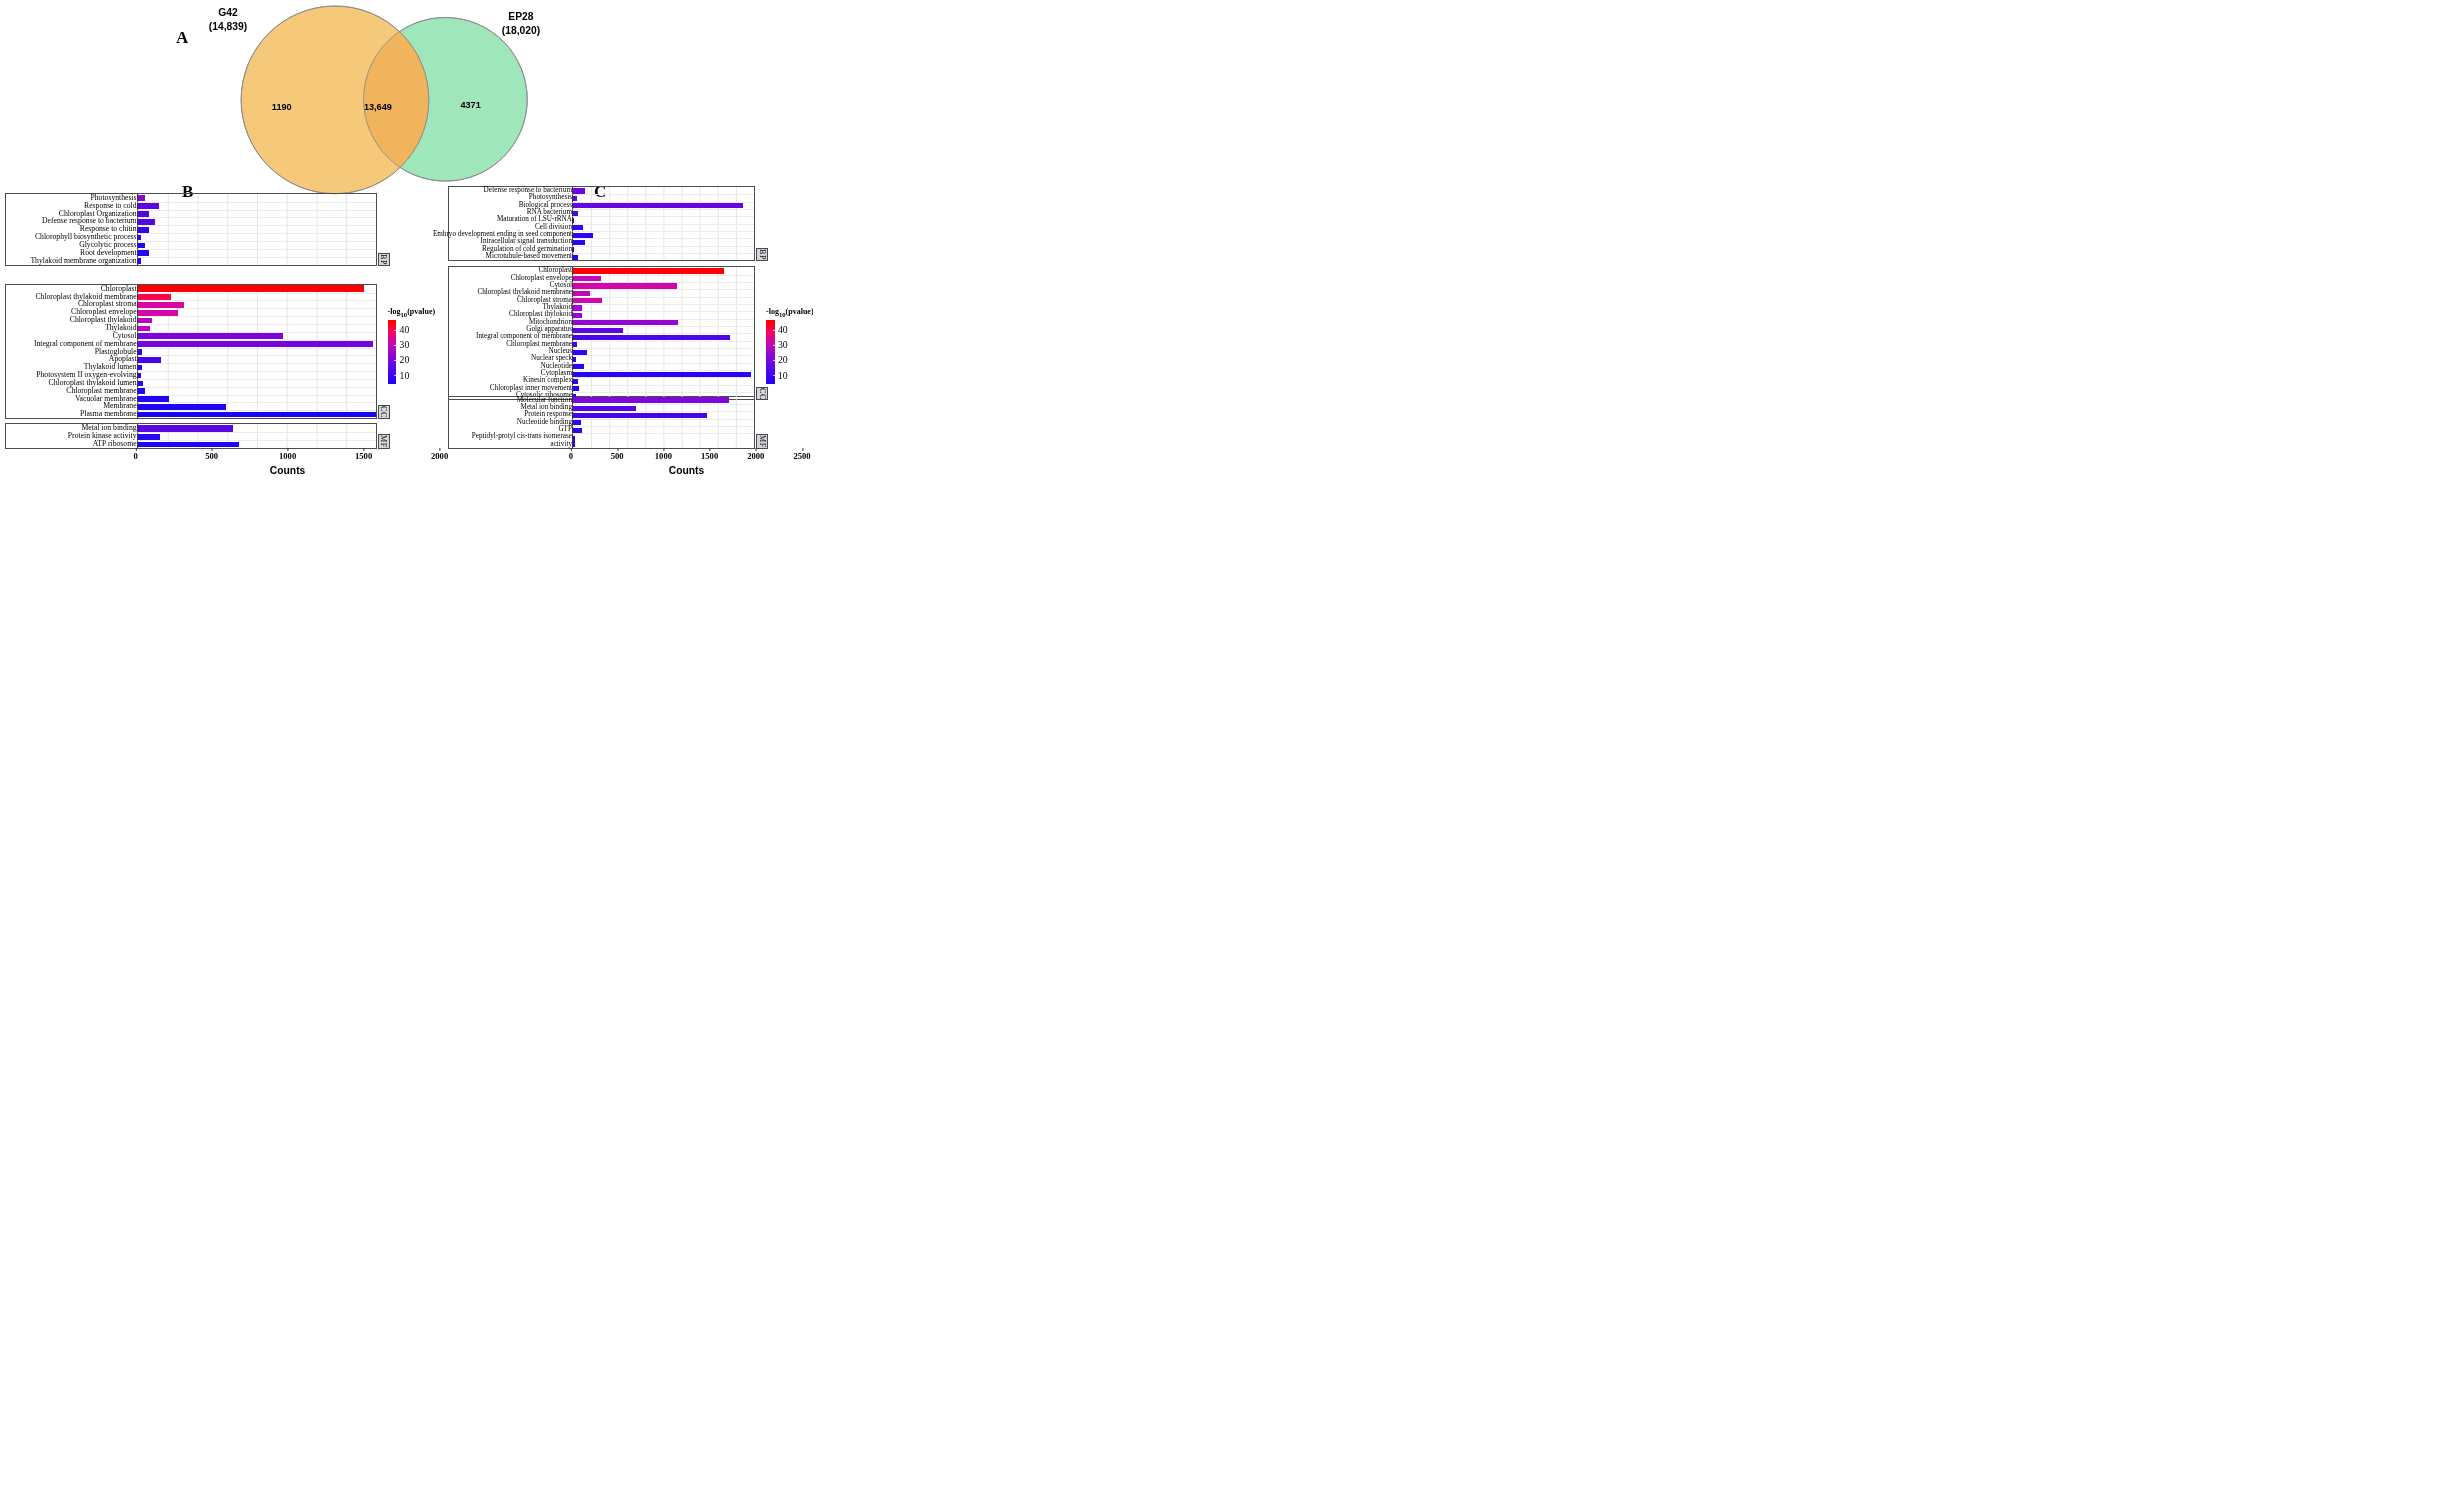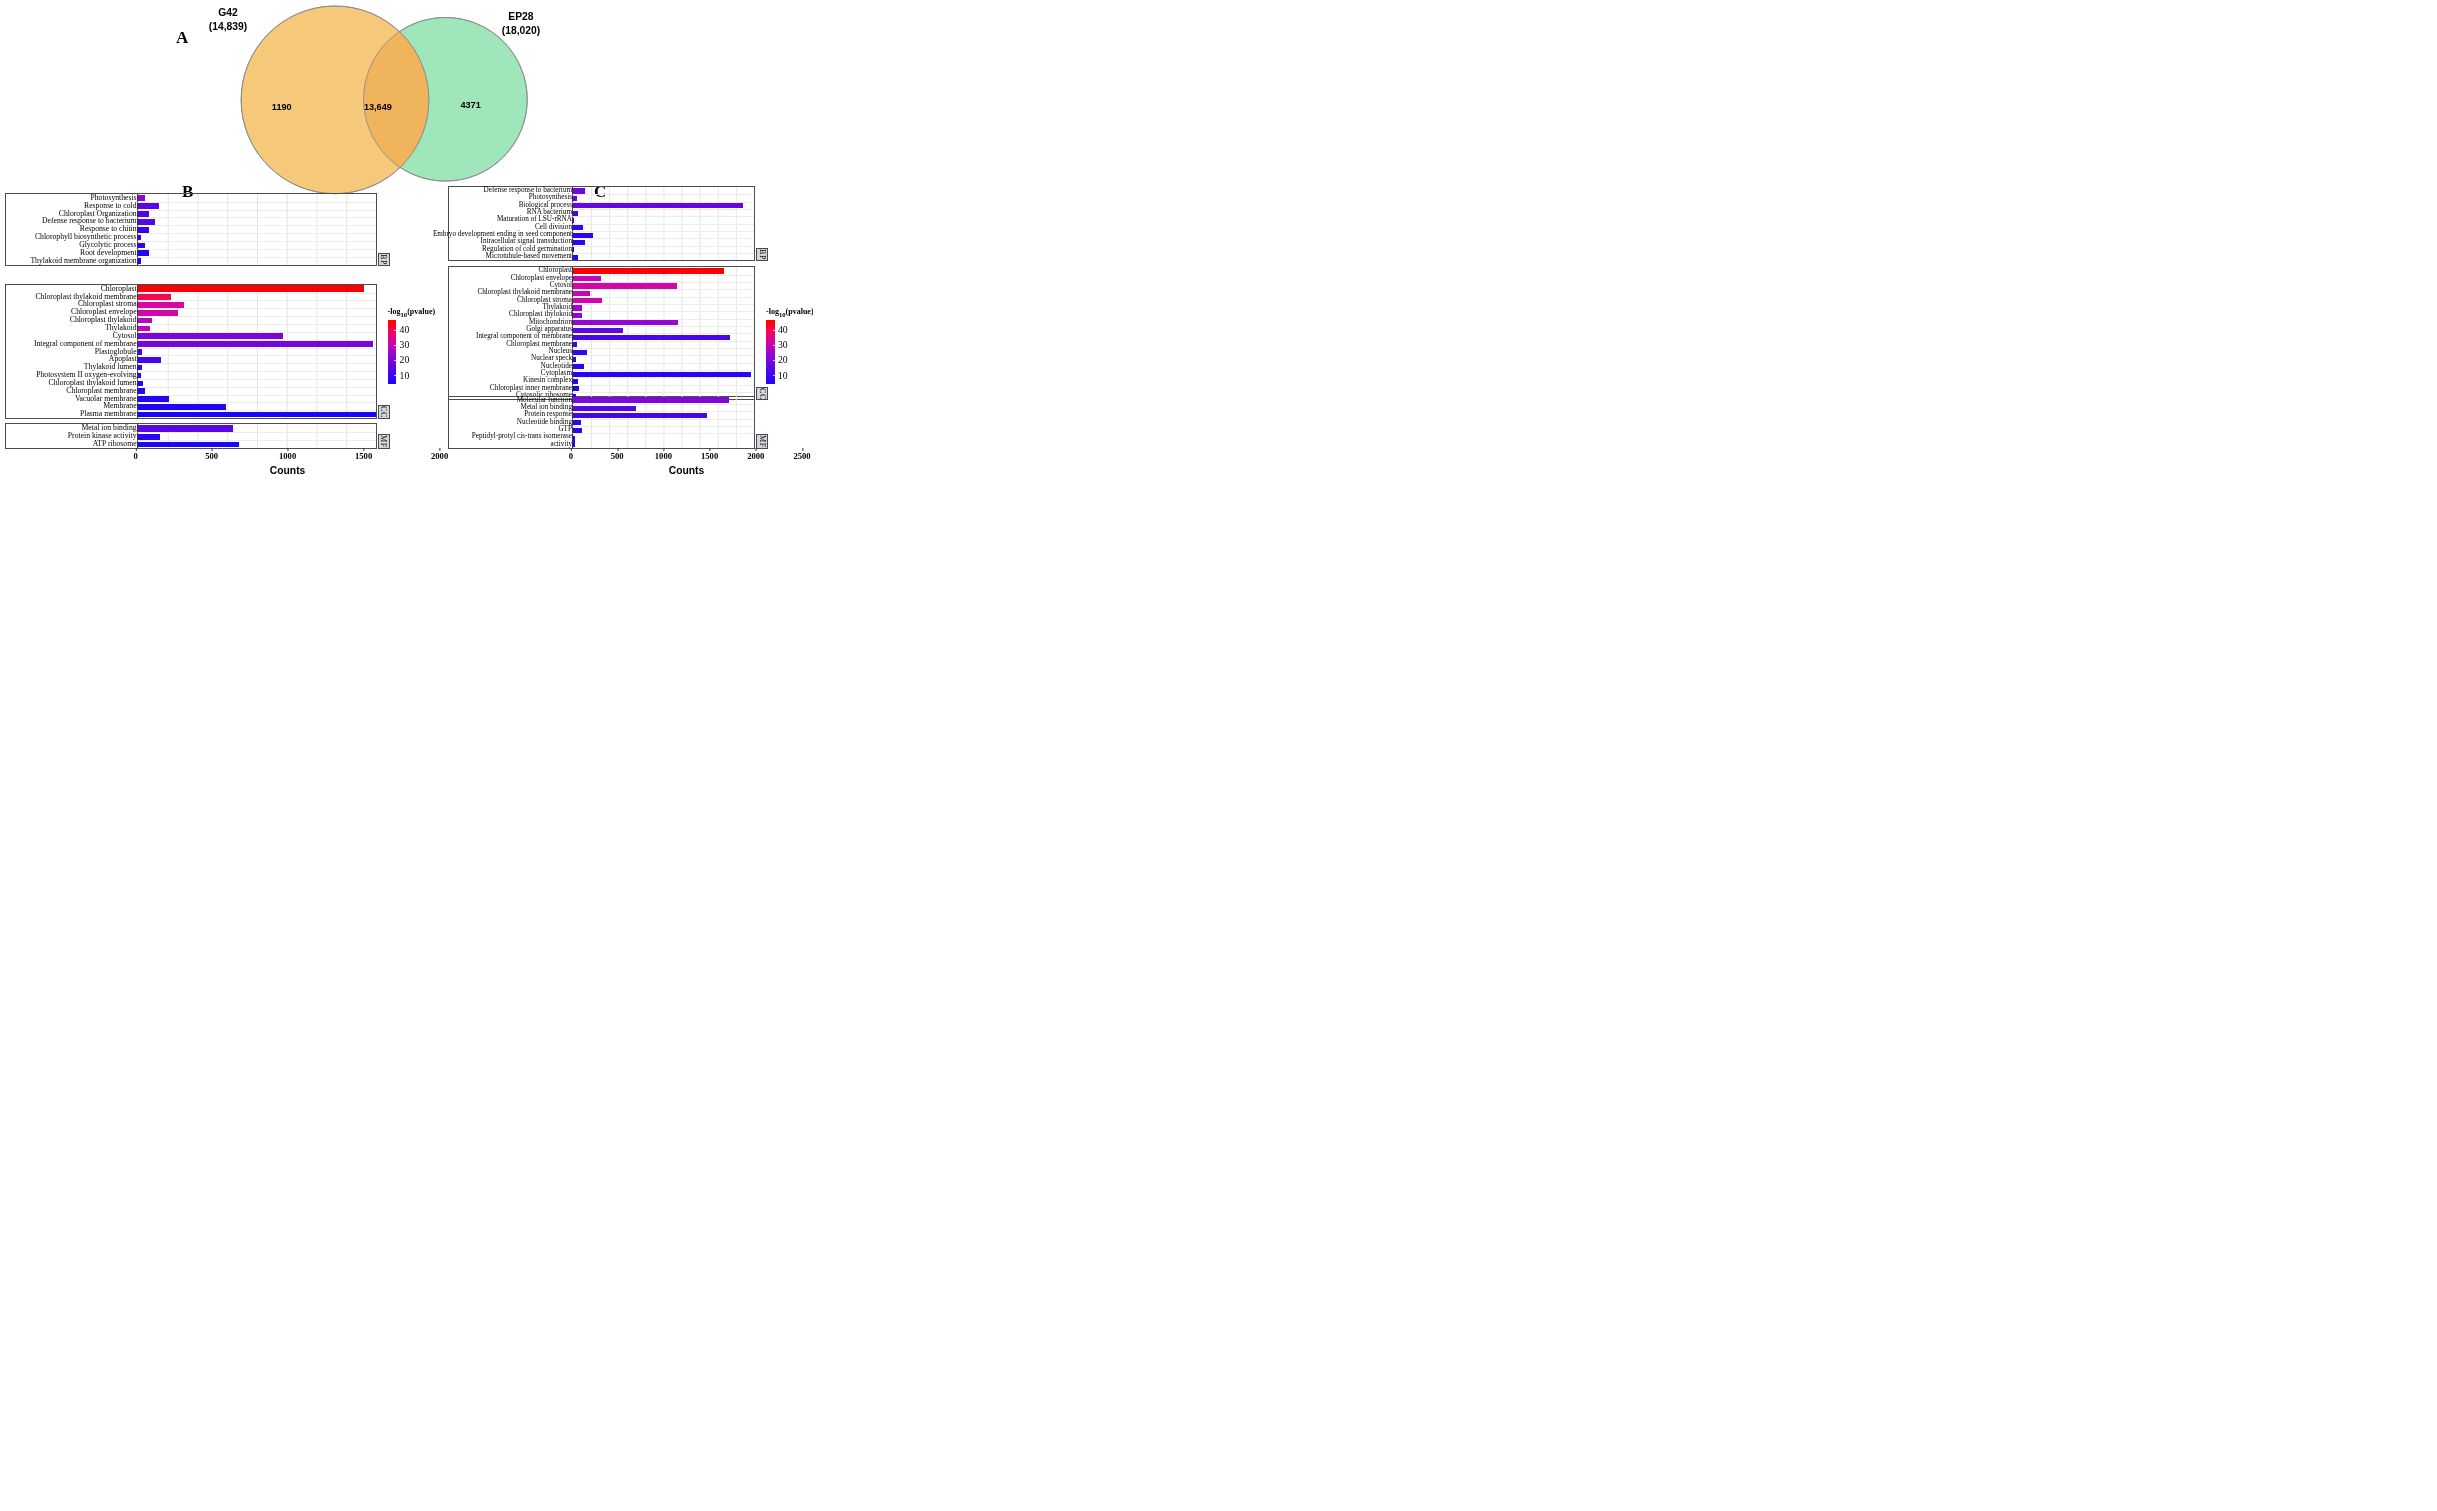--- a/index.html
+++ b/index.html
@@ -576,21 +576,21 @@
           <div class="row">
             <div class="term">
               <span>Kinesin complex</span>
             </div>
             <div class="track trackC">
               <div class="bar" style="width: 2.8%; background: linear-gradient(to right, rgb(36, 6, 244), rgb(36, 6, 244)) rgb(36, 6, 244);"></div>
             </div>
           </div>
           <div class="row">
             <div class="term">
-              <span>Chloroplast inner membrane</span>
+              <span>Chloroplast inner movement</span>
             </div>
             <div class="track trackC">
               <div class="bar" style="width: 3.2%; background: linear-gradient(to right, rgb(33, 6, 245), rgb(33, 6, 245)) rgb(33, 6, 245);"></div>
             </div>
           </div>
           <div class="row">
             <div class="term">
               <span>Cytosolic ribosome</span>
             </div>
             <div class="track trackC">

